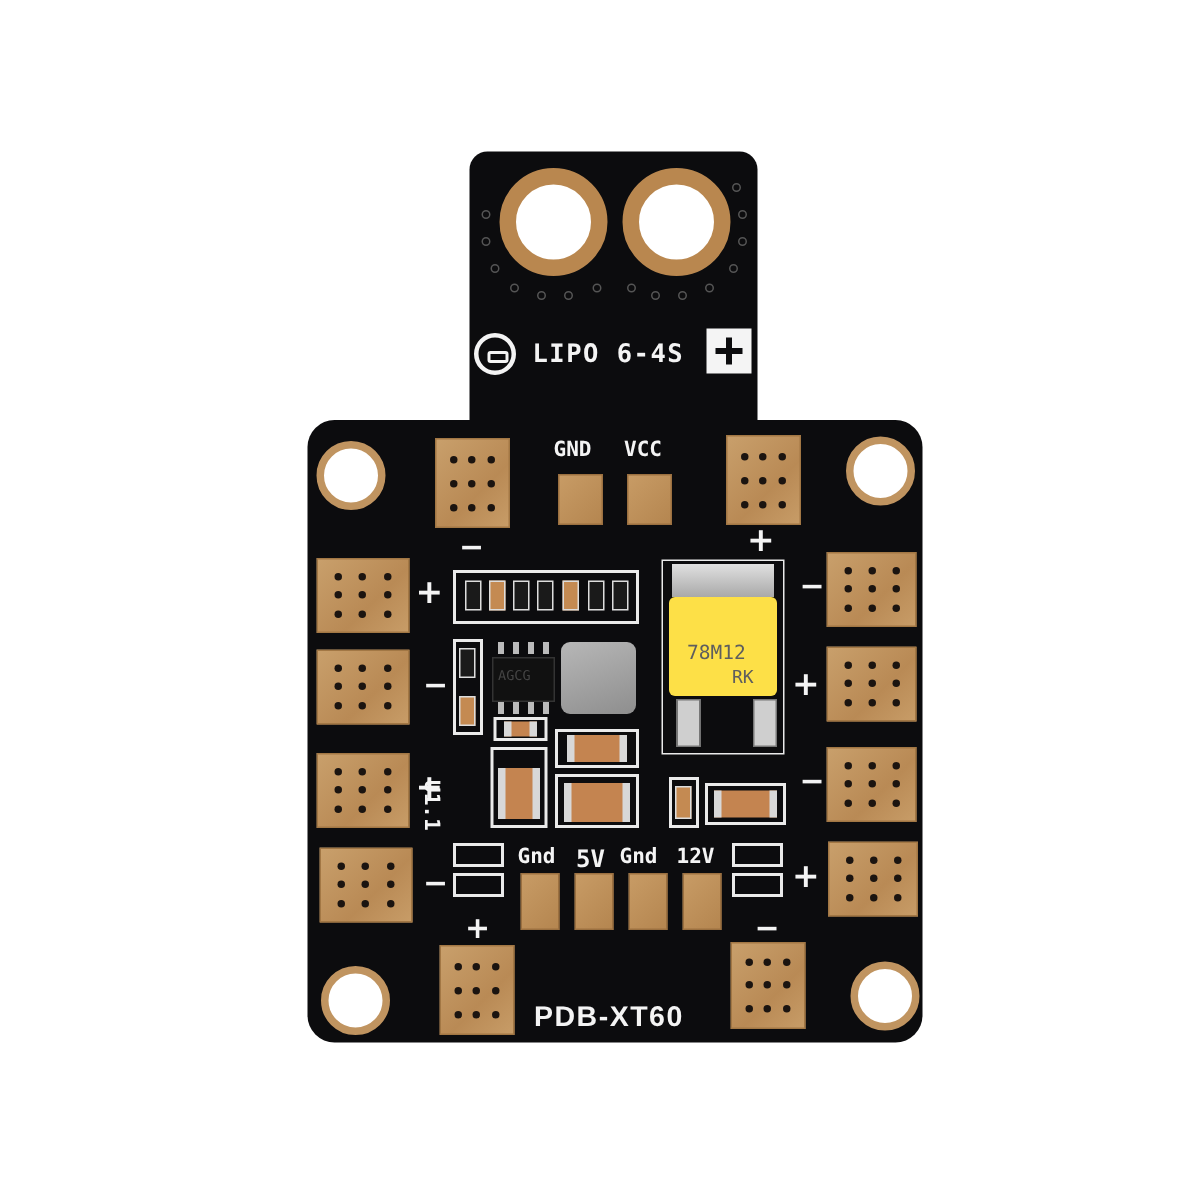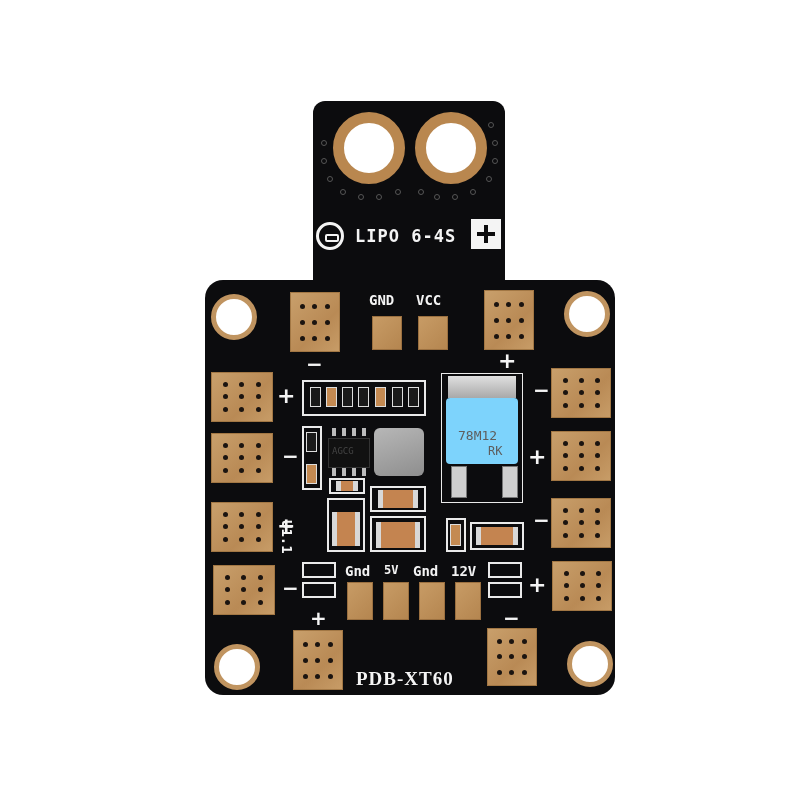--- a/index.html
+++ b/index.html
@@ -233,40 +233,40 @@
 <div class="outline" style="left:327px;top:498px;width:38px;height:54px;"></div>
 <div class="cap" style="left:332px;top:512px;width:28px;height:34px;"></div>
 <div class="outline" style="left:370px;top:486px;width:56px;height:26px;"></div>
 <div class="cap" style="left:378px;top:490px;width:40px;height:18px;"></div>
 <div class="outline" style="left:370px;top:516px;width:56px;height:36px;"></div>
 <div class="cap" style="left:376px;top:522px;width:44px;height:26px;"></div>
 
 <div class="silk" style="left:295px;top:520px;font-size:14px;transform:rotate(90deg);transform-origin:left top;">U1.1</div>
 
 <div class="abs" style="left:448px;top:376px;width:68px;height:22px;background:linear-gradient(#e0e0e0,#a9a9a9);"></div>
-<div class="abs" style="left:446px;top:398px;width:72px;height:66px;background:#7dd3fc;border-radius:4px;">
+<div class="abs" style="left:446px;top:398px;width:72px;height:66px;background:#fde047;border-radius:4px;">
   <div style="position:absolute;left:12px;top:30px;font-size:13px;color:#5e5e5e;">78M12</div>
   <div style="position:absolute;left:42px;top:46px;font-size:12px;color:#5e5e5e;">RK</div>
 </div>
 <div class="abs" style="left:451px;top:466px;width:14px;height:30px;background:#cfcfcf;border:1px solid #777;"></div>
 <div class="abs" style="left:502px;top:466px;width:14px;height:30px;background:#cfcfcf;border:1px solid #777;"></div>
 <div class="outline" style="left:441px;top:373px;width:82px;height:130px;border-width:1px;"></div>
 
 <div class="outline" style="left:446px;top:518px;width:20px;height:34px;"></div>
 <div class="res c" style="left:450px;top:524px;height:22px;"></div>
 <div class="outline" style="left:470px;top:522px;width:54px;height:28px;"></div>
 <div class="cap" style="left:476px;top:527px;width:42px;height:18px;"></div>
 
 <div class="outline" style="left:302px;top:562px;width:34px;height:16px;"></div>
 <div class="outline" style="left:302px;top:582px;width:34px;height:16px;"></div>
 <div class="outline" style="left:488px;top:562px;width:34px;height:16px;"></div>
 <div class="outline" style="left:488px;top:582px;width:34px;height:16px;"></div>
 
 <div class="silk" style="left:345px;top:563px;font-size:14px;">Gnd</div>
-<div class="silk" style="left:384px;top:563px;font-size:12px;">5V</div>
+<div class="silk" style="left:384px;top:563px;font-size:16px;">5V</div>
 <div class="silk" style="left:413px;top:563px;font-size:14px;">Gnd</div>
 <div class="silk" style="left:451px;top:563px;font-size:14px;text-align:right;">12V</div>
 <div class="spad" style="left:347px;top:582px;width:26px;height:38px;"></div>
 <div class="spad" style="left:383px;top:582px;width:26px;height:38px;"></div>
 <div class="spad" style="left:419px;top:582px;width:26px;height:38px;"></div>
 <div class="spad" style="left:455px;top:582px;width:26px;height:38px;"></div>
 
 <div class="sign" style="left:310px;top:606px;font-size:20px;">+</div>
 <div class="sign" style="left:503px;top:606px;font-size:20px;">−</div>
 <div class="pad" style="left:293px;top:630px;width:50px;height:60px;">
@@ -289,13 +289,13 @@
       <i></i>
       <i></i>
       <i></i>
       <i></i>
       <i></i>
       <i></i>
       <i></i>
     </div>
   </div>
 
-<div class="silk" style="left:356px;top:668px;font-size:19px;font-family:Liberation Serif, serif;letter-spacing:1px;">PDB-XT60</div>
+<div class="silk" style="left:356px;top:668px;font-size:19px;font-family:Liberation Sans, sans-serif;letter-spacing:1px;">PDB-XT60</div>
 
 </body></html>

